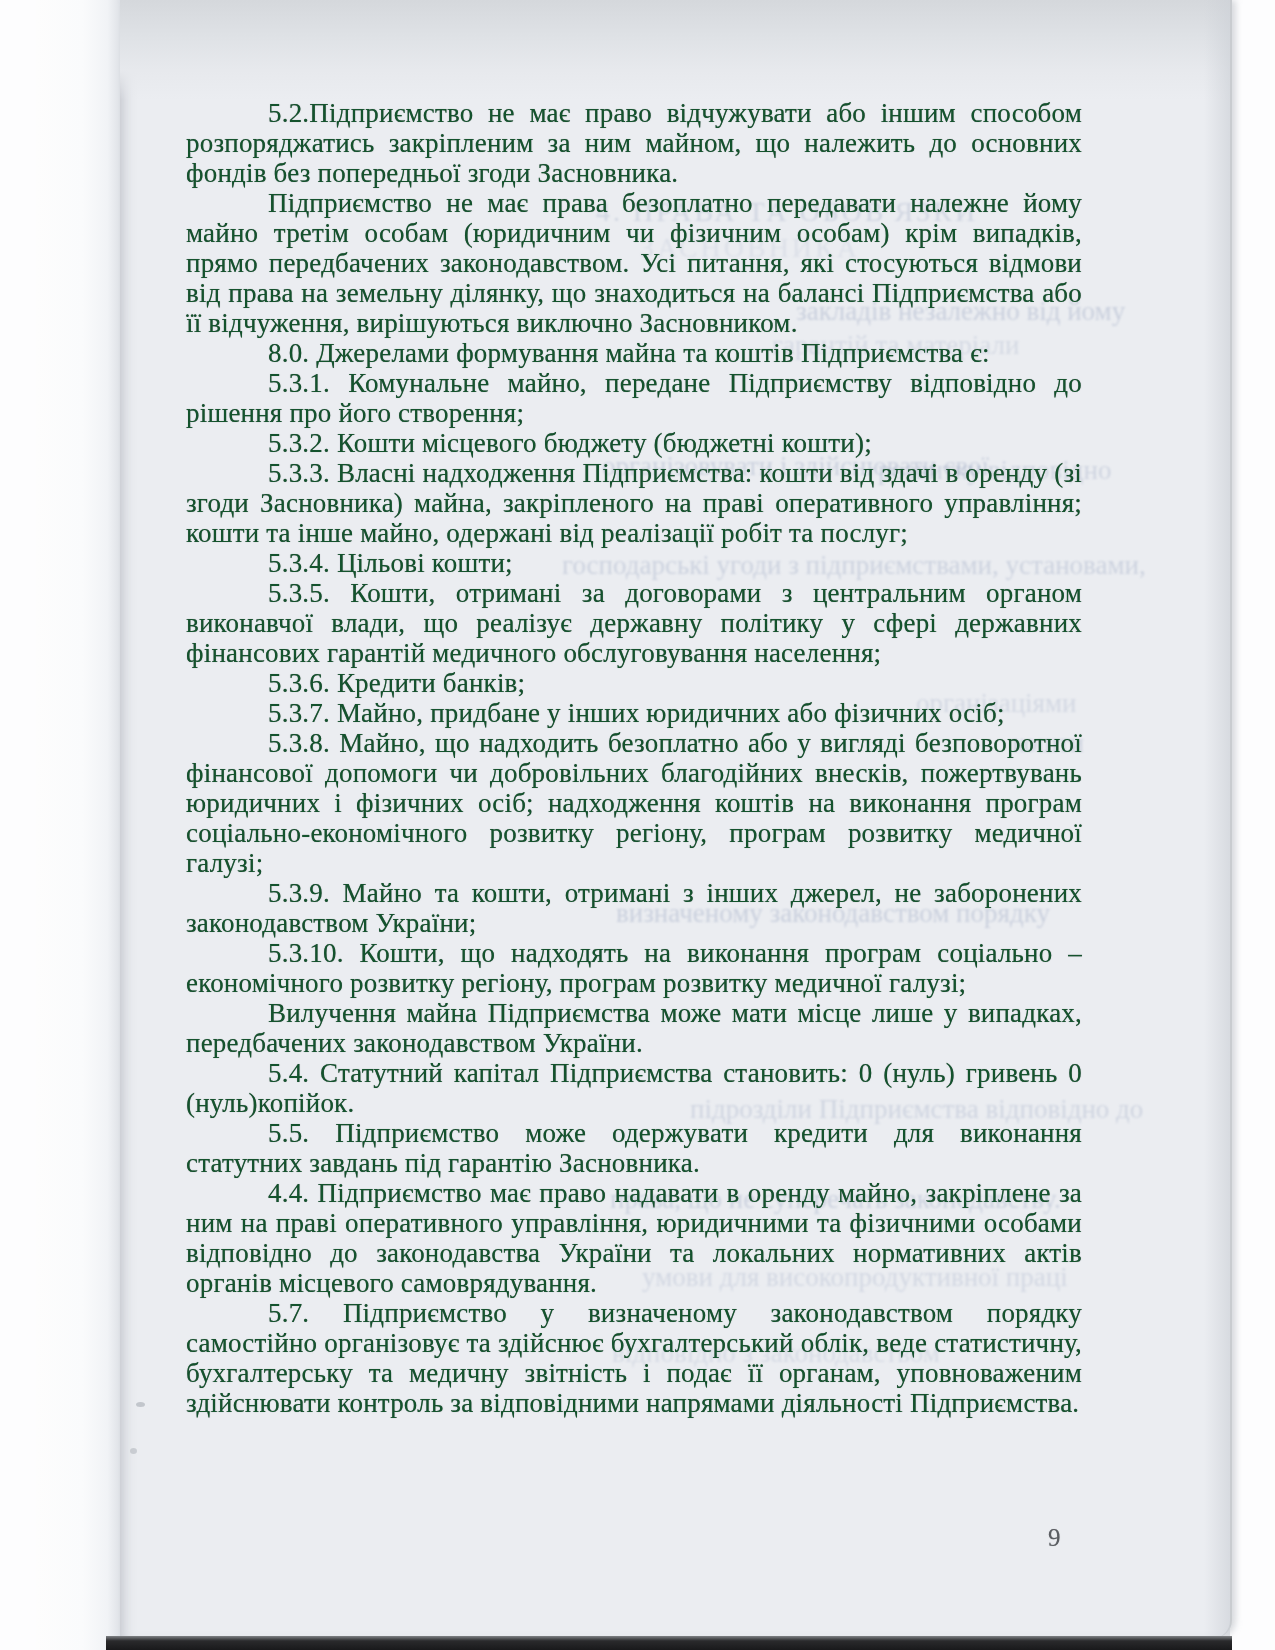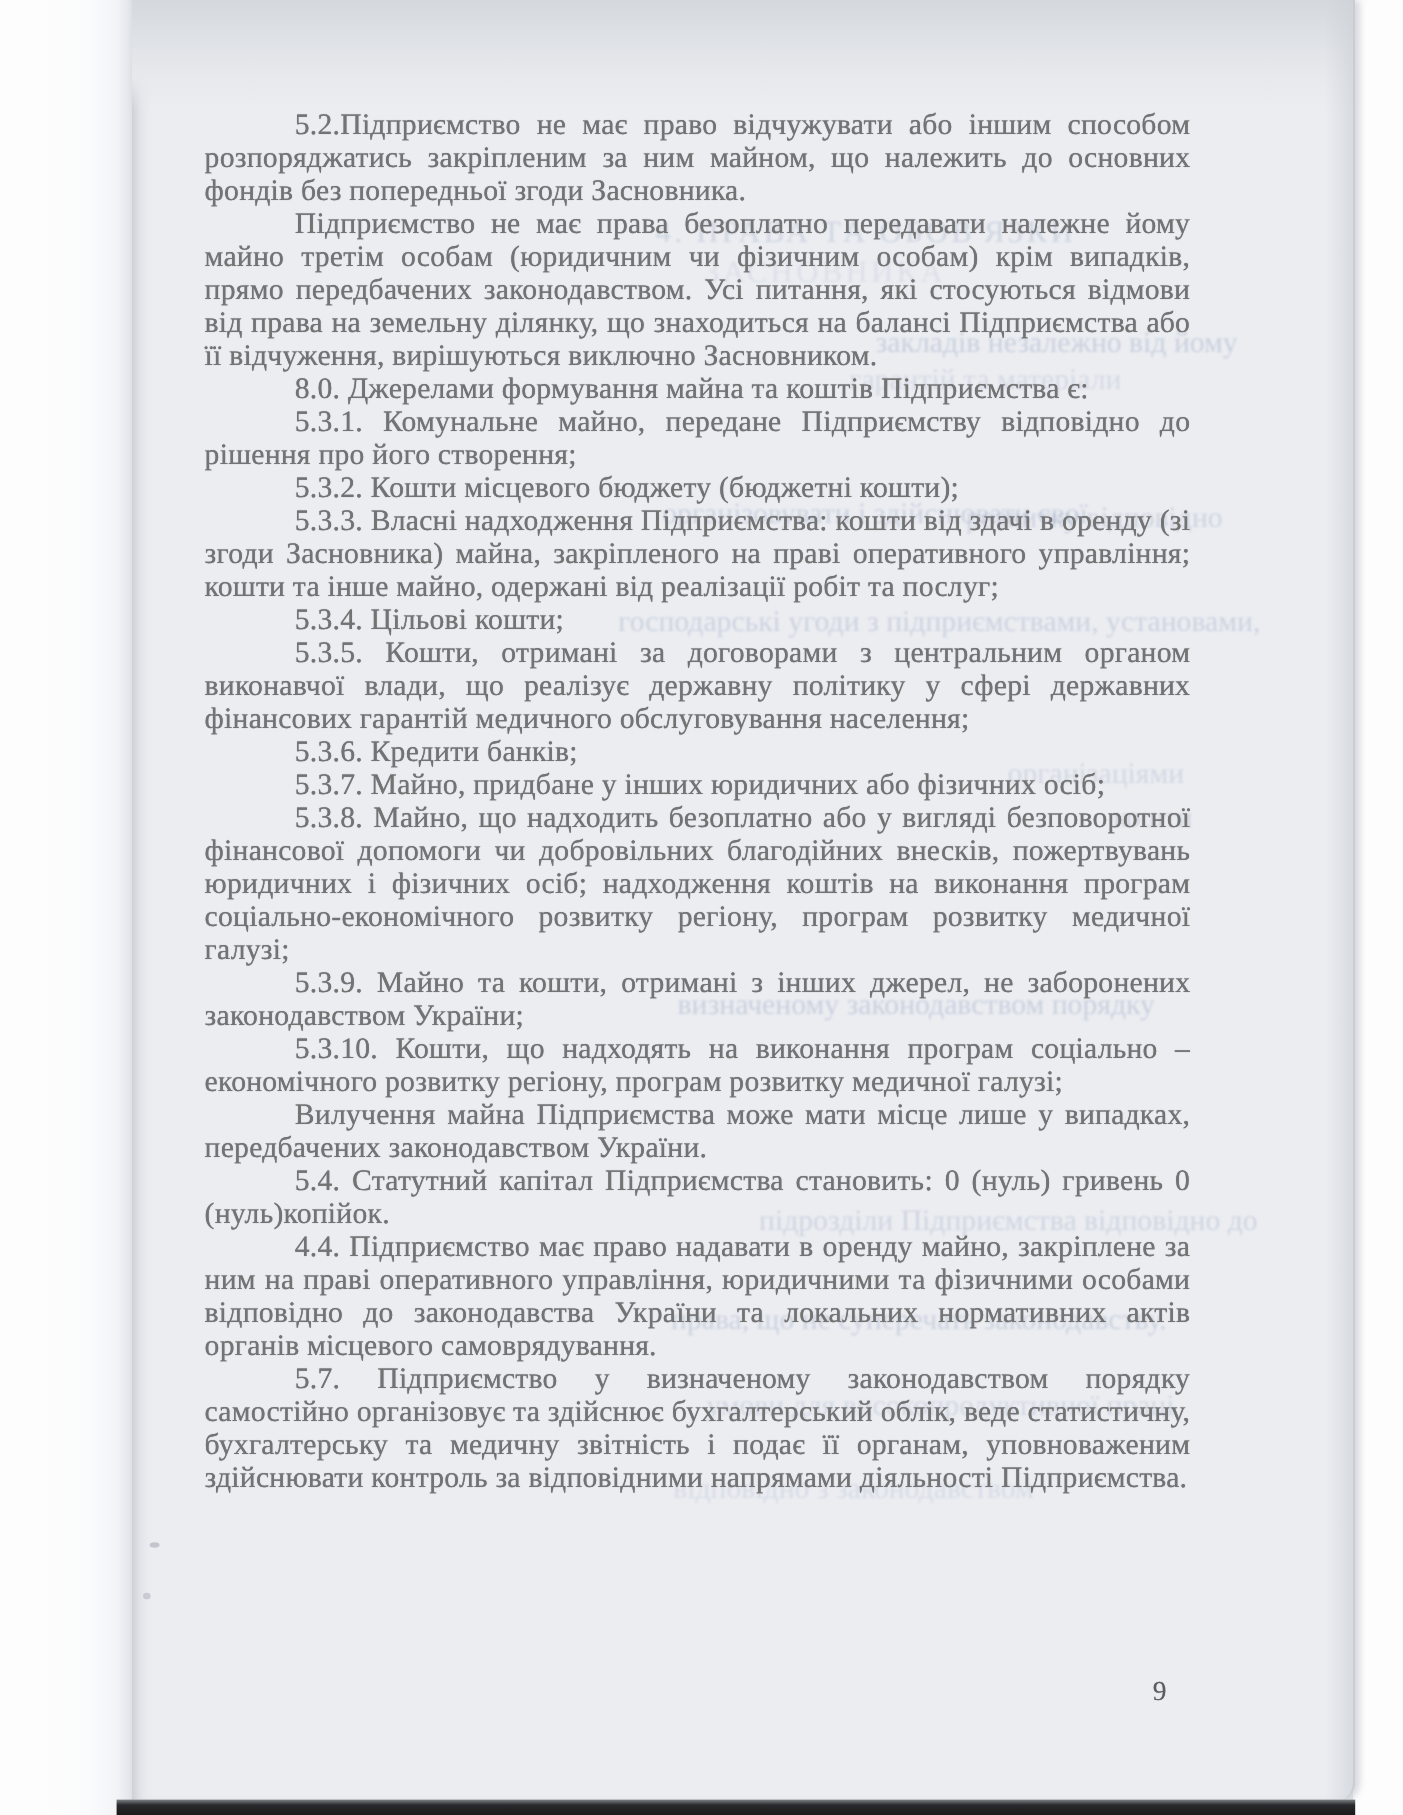--- a/index.html
+++ b/index.html
@@ -53,21 +53,21 @@
     position: absolute;
     left: 106px; top: 1636px;
     width: 1126px; height: 14px;
     background: linear-gradient(180deg, #7f8285 0%, #2a2a2c 35%, #19191b 100%);
   }
   
   .text-block {
     position: absolute;
     left: 186px; top: 98px;
     width: 896px;
-    color: #737373;
+    color: #14532d;
     font-size: 27px;
     line-height: 30px;
     letter-spacing: 0.2px;
     text-shadow: 0 0 0.7px rgba(70,72,78,0.75);
   }
   .text-block p {
     margin: 0;
     text-indent: 82px;
     text-align: justify;
   }
@@ -133,20 +133,21 @@
     <p>5.3.3. Власні надходження Підприємства: кошти від здачі в оренду (зі згоди Засновника) майна, закріпленого на праві оперативного управління; кошти та інше майно, одержані від реалізації робіт та послуг;</p>
     <p>5.3.4. Цільові кошти;</p>
     <p>5.3.5. Кошти, отримані за договорами з центральним органом виконавчої влади, що реалізує державну політику у сфері державних фінансових гарантій медичного обслуговування населення;</p>
     <p>5.3.6. Кредити банків;</p>
     <p>5.3.7. Майно, придбане у інших юридичних або фізичних осіб;</p>
     <p>5.3.8. Майно, що надходить безоплатно або у вигляді безповоротної фінансової допомоги чи добровільних благодійних внесків, пожертвувань юридичних і фізичних осіб; надходження коштів на виконання програм соціально-економічного розвитку регіону, програм розвитку медичної галузі;</p>
     <p>5.3.9. Майно та кошти, отримані з інших джерел, не заборонених законодавством України;</p>
     <p>5.3.10. Кошти, що надходять на виконання програм соціально – економічного розвитку регіону, програм розвитку медичної галузі;</p>
     <p>Вилучення майна Підприємства може мати місце лише у випадках, передбачених законодавством України.</p>
     <p>5.4. Статутний капітал Підприємства становить: 0 (нуль)  гривень 0 (нуль)копійок.</p>
+    <p>5.5. Підприємство може одержувати кредити для виконання статутних завдань під гарантію Засновника.</p>
     <p>4.4. Підприємство має право надавати в оренду майно, закріплене за ним на праві оперативного управління, юридичними та фізичними особами відповідно до законодавства України та локальних нормативних актів органів місцевого самоврядування.</p>
     <p>5.7. Підприємство у визначеному законодавством порядку самостійно організовує та здійснює бухгалтерський облік, веде статистичну, бухгалтерську та медичну звітність і подає її органам, уповноваженим здійснювати контроль за відповідними напрямами діяльності Підприємства.</p>
   </div>
 
   <div class="page-number">9</div>
 
   <div class="speck" style="left:136px; top:1402px; width:9px; height:5px; opacity:.5;"></div>
   <div class="speck" style="left:130px; top:1448px; width:7px; height:6px; opacity:.4;"></div>
 
   <div class="bottom-band"></div>

